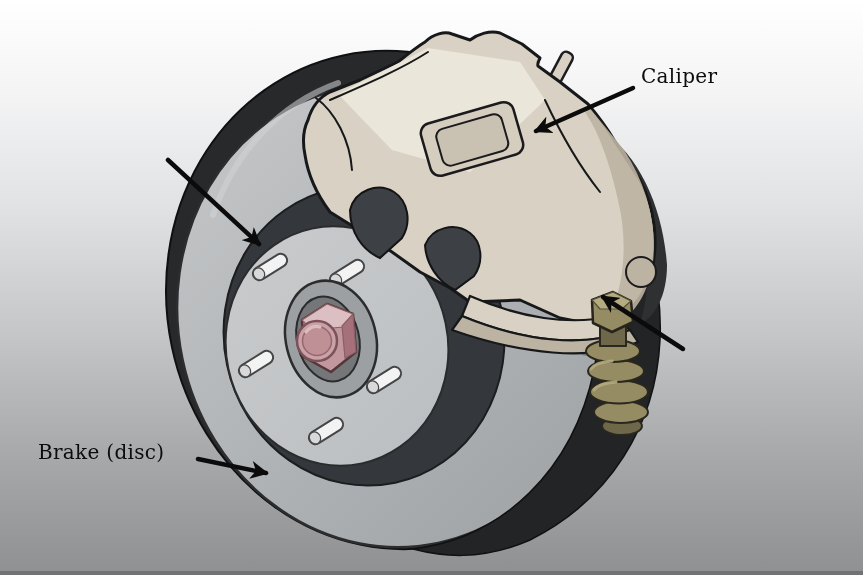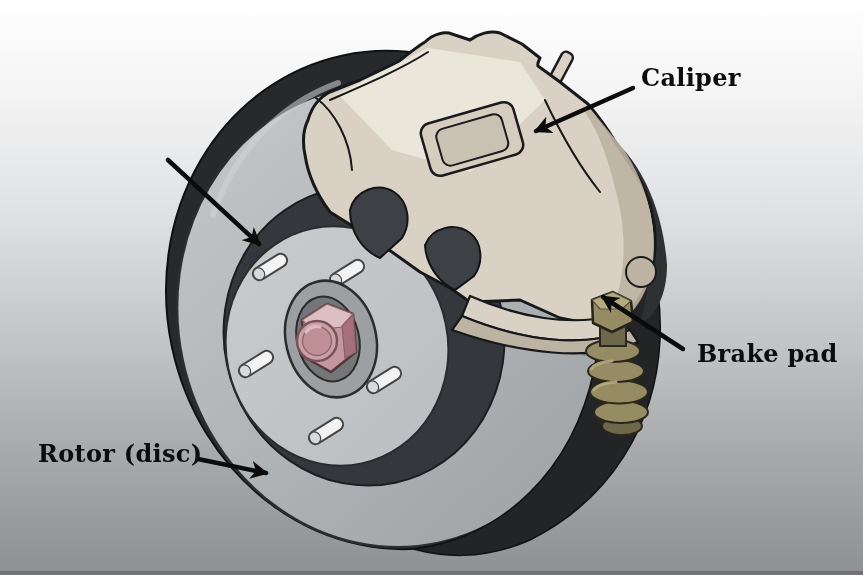--- a/index.html
+++ b/index.html
@@ -3,21 +3,21 @@
 <meta charset="utf-8">
 <style>
   html,body{margin:0;padding:0;background:#444;}
   .stage{
     position:relative;width:863px;height:575px;overflow:hidden;
     font-family:"DejaVu Serif","Liberation Serif",serif;
     background:linear-gradient(180deg,var(--bg-top,#ffffff) 0%,#f5f5f6 15%,#e1e2e3 36%,#c4c6c8 58%,#a8aaac 78%,var(--bg-bottom,#8e9092) 100%);
   }
   .stage svg{position:absolute;left:0;top:0;display:block;}
   .label{
-    position:absolute;font-weight:700;font-size:24px;line-height:1.1;
+    position:absolute;font-weight:400;font-size:20px;line-height:1.1;
     color:var(--label,#0c0c0c);white-space:nowrap;letter-spacing:.3px;
   }
 </style>
 </head>
 <body>
 
 <div class="stage">
 
   <svg width="863" height="575" viewBox="0 0 863 575">
     <defs>
@@ -149,15 +149,14 @@
 
     <g style="stroke:var(--arrow,#0b0b0b)" stroke-width="4.5" stroke-linecap="round">
       <line x1="168" y1="160" x2="259" y2="244" marker-end="url(#ah)"></line>
       <line x1="633" y1="88" x2="536" y2="131" marker-end="url(#ah)"></line>
       <line x1="683" y1="349" x2="603" y2="297" marker-end="url(#ah)"></line>
       <line x1="198" y1="459" x2="266" y2="473" marker-end="url(#ah)"></line>
     </g>
   </svg>
 
   <div class="label" style="left:641px;top:65px">Caliper</div>
-  <div class="label" style="left:697px;top:341px">Brake pad</div>
-  <div class="label" style="left:38px;top:441px">Rotor (disc)</div>
+  <div class="label" style="left:38px;top:441px">Brake (disc)</div>
 </div>
 
 </body></html>

